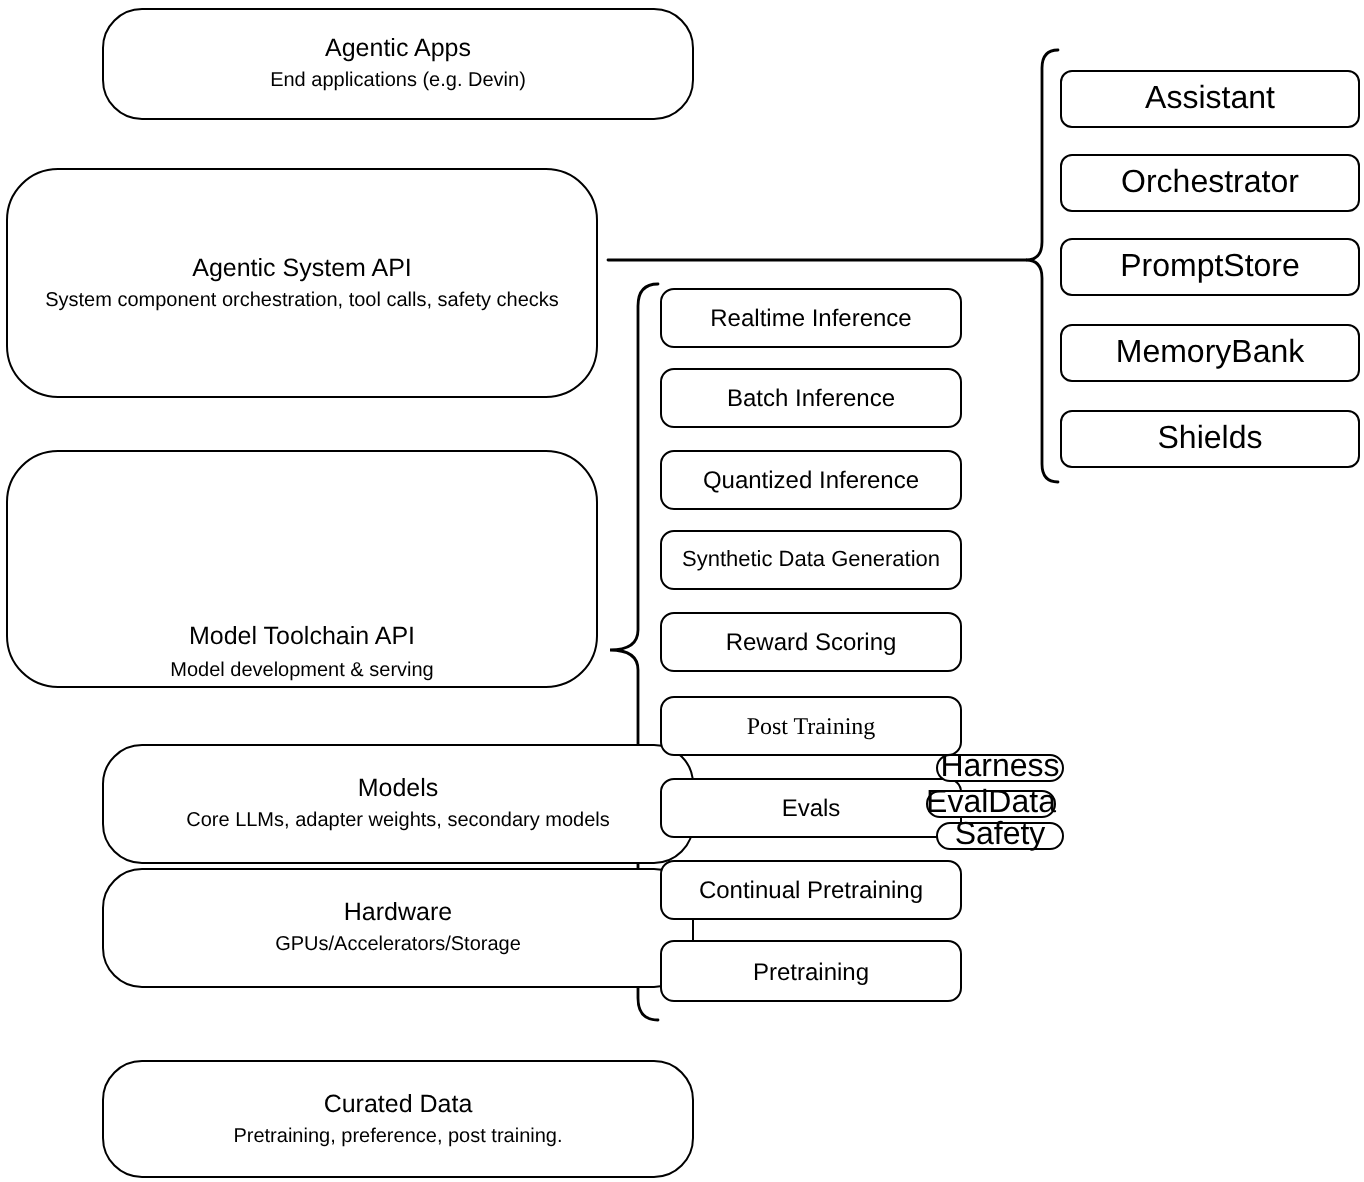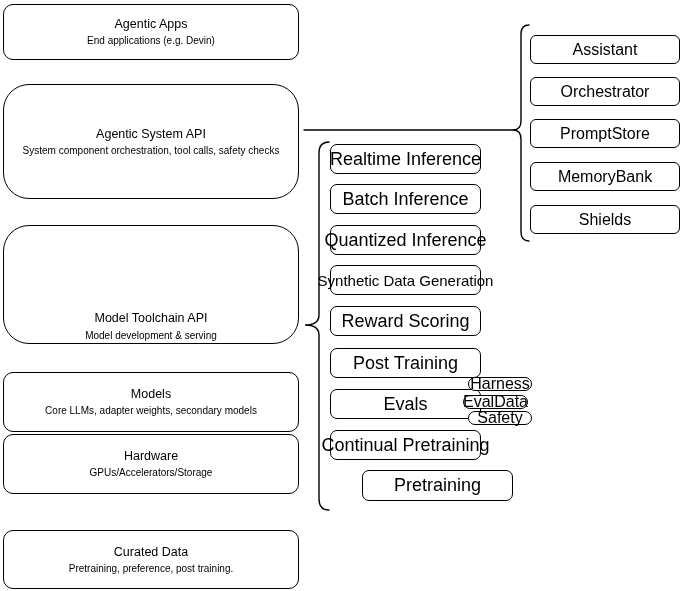--- a/index.html
+++ b/index.html
@@ -18,25 +18,25 @@
     border: 1.4px solid #000000;
     box-sizing: border-box;
     display: flex;
     align-items: center;
     justify-content: center;
     text-align: center;
   }
   .layer { flex-direction: column; gap: 4px; padding: 2px 10px; }
   .layer-title { font-size: 12.5px; line-height: 1.15; }
   .layer-sub   { font-size: 10px;  line-height: 1.15; }
-  .r10 { border-radius: 10px; }
+  .r10 { border-radius: 20px; margin-left: 48px; }
   .r26 { border-radius: 26px; }
   .mid  { border-radius: 7px; }
   .comp { border-radius: 6px; }
-  .mid-label  { font-size: 18px; white-space: nowrap; }
+  .mid-label  { font-size: 12px; white-space: nowrap; }
   .comp-label { font-size: 16px; white-space: nowrap; }
   .tag {
     position: absolute;
     background: #ffffff;
     border: 1.4px solid #000000;
     border-radius: 8px;
     box-sizing: border-box;
     display: flex;
     align-items: center;
     justify-content: center;
@@ -97,35 +97,35 @@
   <div class="node mid" style="left:330px; top:144px; width:151px; height:30px;">
     <span class="mid-label">Realtime Inference</span>
   </div>
   <div class="node mid" style="left:330px; top:184px; width:151px; height:30px;">
     <span class="mid-label">Batch Inference</span>
   </div>
   <div class="node mid" style="left:330px; top:225px; width:151px; height:30px;">
     <span class="mid-label">Quantized Inference</span>
   </div>
   <div class="node mid" style="left:330px; top:265px; width:151px; height:30px;">
-    <span class="mid-label" style="font-size:15px;">Synthetic Data Generation</span>
+    <span class="mid-label" style="font-size:11px;">Synthetic Data Generation</span>
   </div>
   <div class="node mid" style="left:330px; top:306px; width:151px; height:30px;">
     <span class="mid-label">Reward Scoring</span>
   </div>
-  <div class="node mid" style="left:330px; top:348px; width:151px; height:30px;">
+  <div class="node mid" style="left:330px; top:348px; width:151px; height:30px;font-family:Liberation Serif, serif;">
     <span class="mid-label">Post Training</span>
   </div>
   <div class="node mid" style="left:330px; top:389px; width:151px; height:30px;">
     <span class="mid-label">Evals</span>
   </div>
   <div class="node mid" style="left:330px; top:430px; width:151px; height:30px;">
     <span class="mid-label">Continual Pretraining</span>
   </div>
-  <div class="node mid" style="left:330px; top:470px; width:151px; height:31px;margin-left:32px;">
+  <div class="node mid" style="left:330px; top:470px; width:151px; height:31px;">
     <span class="mid-label">Pretraining</span>
   </div>
 
   <div class="tag" style="left:468px; top:377px; width:64px; height:14px;">
     <span>Harness</span>
   </div>
   <div class="tag" style="left:463px; top:395px; width:65px; height:14px;">
     <span>EvalData</span>
   </div>
   <div class="tag" style="left:468px; top:411px; width:64px; height:14px;">

